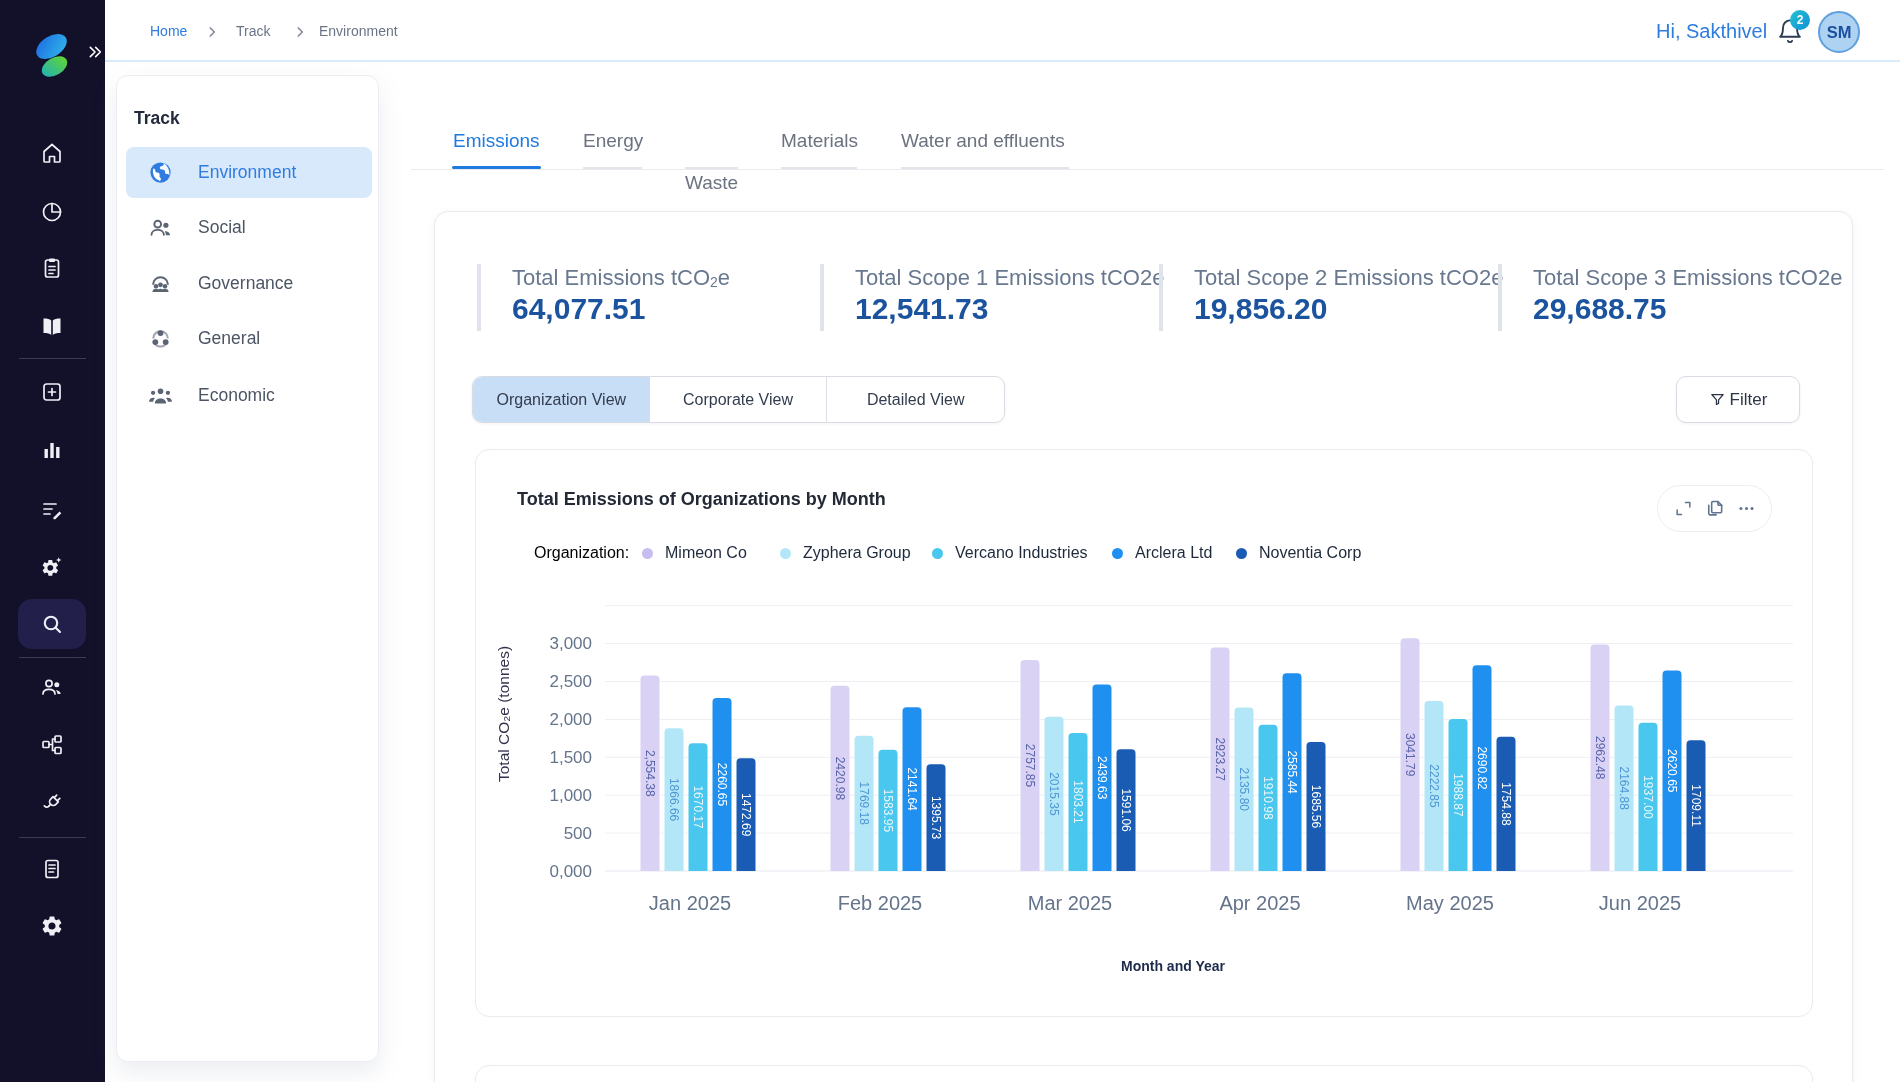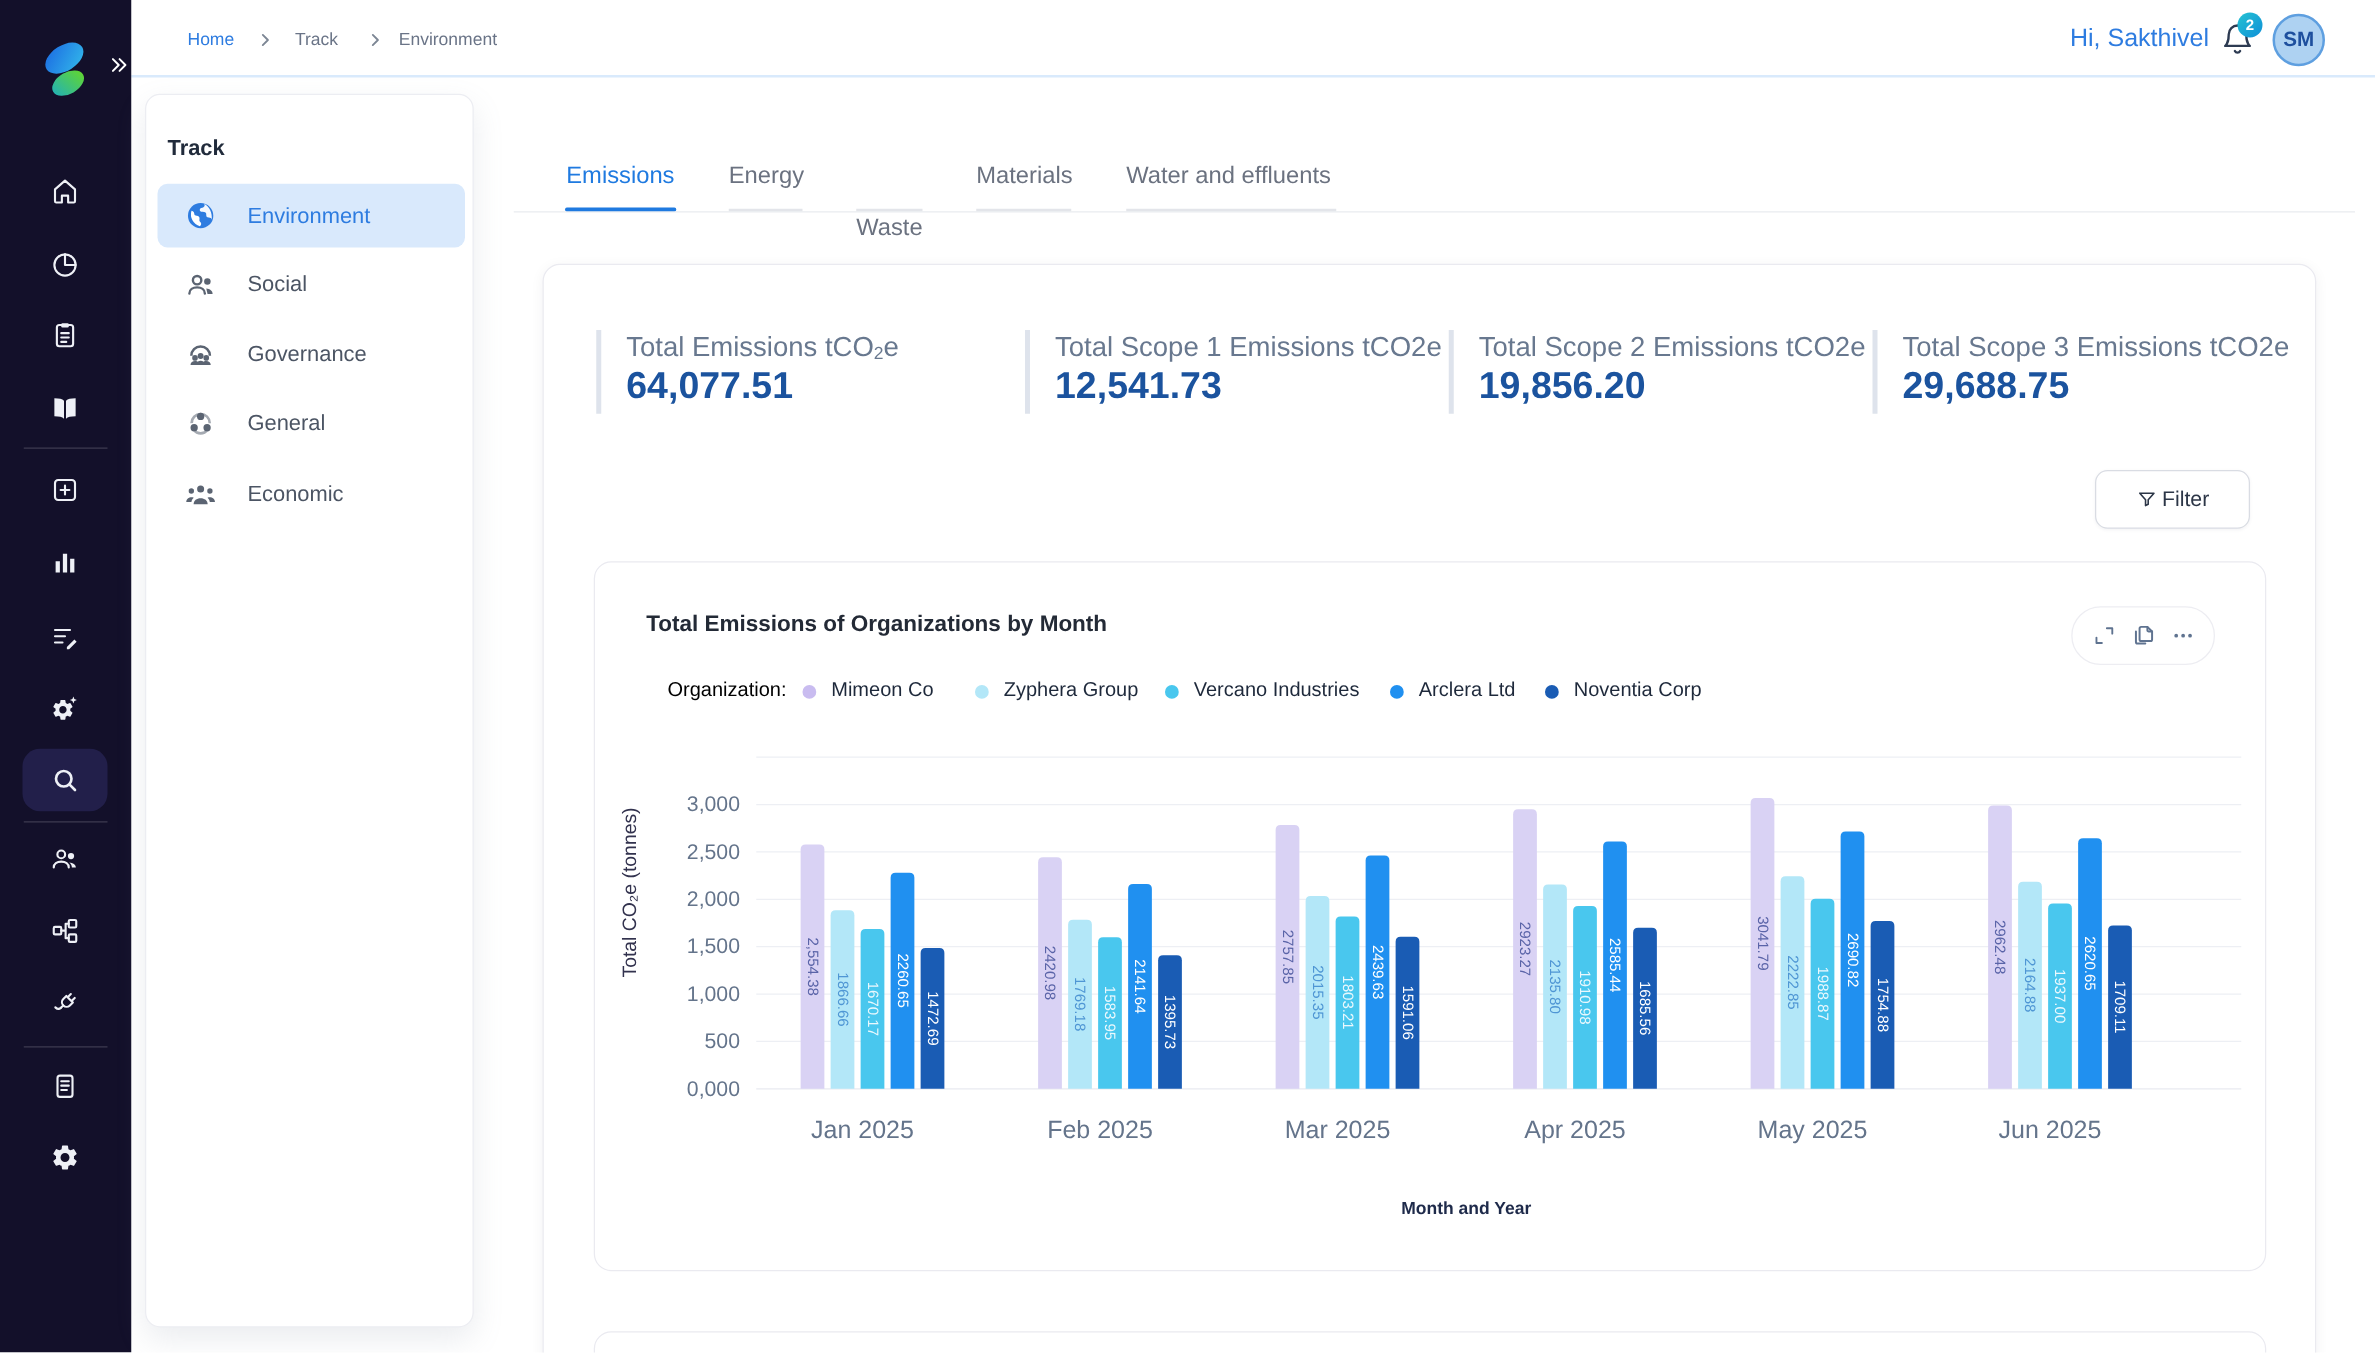--- a/index.html
+++ b/index.html
@@ -11,21 +11,21 @@
 .hdr{position:absolute;left:105px;top:0;right:0;height:62px;background:#fff;border-bottom:2px solid #d9eafc}
 .crumb{position:absolute;top:23px;font-size:14px}
 .panel{position:absolute;left:116px;top:75px;width:263px;height:987px;background:#fff;border:1px solid #ecedf2;border-radius:12px;box-shadow:0 10px 24px rgba(130,140,160,.16)}
 .titem{position:absolute;left:9px;width:246px;height:51px;border-radius:8px;display:flex;align-items:center}
 .titem svg{margin-left:21px}
 .titem span{margin-left:24px;font-size:17.5px;color:#4c5564}
 .titem.act{background:#d9e9fc}
 .titem.act span{color:#2e7ce0}
 .tab{position:absolute;top:130px;font-size:19px;color:#6b7280}
 .card{position:absolute;background:#fff;border:1px solid #eaeaf0;border-radius:14px}
-.kpi{position:absolute;top:264px;height:67px;border-left:4px solid #dee3ec;padding-left:20px}
+.kpi{position:absolute;top:264px;height:67px;border-left:4px solid #dee3ec;padding-left:31px}
 .kpi .l{font-size:22px;color:#68788f;line-height:1;margin-top:3px}
 .kpi .v{font-size:30px;font-weight:bold;color:#1b539e;margin-top:5px;line-height:1}
 .seg{position:absolute;left:472px;top:376px;width:533px;height:47px;border:1px solid #d9dce3;border-radius:10px;display:flex;background:#fff;box-shadow:0 1px 3px rgba(30,40,60,.06)}
 .seg div{flex:1;display:flex;align-items:center;justify-content:center;font-size:16px;color:#323c4e;border-right:1px solid #dcdfe6}
 .seg div:last-child{border-right:none}
 .seg .on{background:#c7def6;border-radius:9px 0 0 9px;border-right:none}
 .fbtn{position:absolute;left:1676px;top:376px;width:124px;height:47px;border:1px solid #d9dce3;border-radius:10px;background:#fff;display:flex;align-items:center;justify-content:center;gap:4px;font-size:17px;color:#2c3647;box-shadow:0 1px 3px rgba(30,40,60,.06)}
 .ctitle{position:absolute;left:517px;top:489px;font-size:18px;font-weight:bold;color:#232a36}
 .toolbar{position:absolute;left:1657px;top:485px;width:115px;height:47px;border:1px solid #ededf2;border-radius:24px;display:flex;align-items:center;justify-content:center;gap:12px}
 .lgd{position:absolute;top:545px;height:16px;display:flex;align-items:center;font-size:16px;color:#1e293b}
@@ -56,20 +56,25 @@
       <div class="l">Total Scope 1 Emissions tCO2e</div>
       <div class="v">12,541.73</div>
     </div>
 <div class="kpi" style="left:1159px">
       <div class="l">Total Scope 2 Emissions tCO2e</div>
       <div class="v">19,856.20</div>
     </div>
 <div class="kpi" style="left:1498px">
       <div class="l">Total Scope 3 Emissions tCO2e</div>
       <div class="v">29,688.75</div>
+    </div>
+<div class="seg">
+      <div class="on">Organization View</div>
+      <div>Corporate View</div>
+      <div>Detailed View</div>
     </div>
 <div class="fbtn">
       <svg width="17" height="17" viewBox="0 0 24 24" fill="none" stroke="#2c3647" stroke-width="1.8" stroke-linecap="round" stroke-linejoin="round">
         <path d="M4 5h16l-6.5 7.5v5L10.5 19v-6.5z"></path>
       </svg>
       <span>Filter</span>
     </div>
 <div class="card" style="left:475px;top:449px;width:1338px;height:568px"></div>
 <div class="ctitle">Total Emissions of Organizations by Month</div>
 <div class="toolbar">

